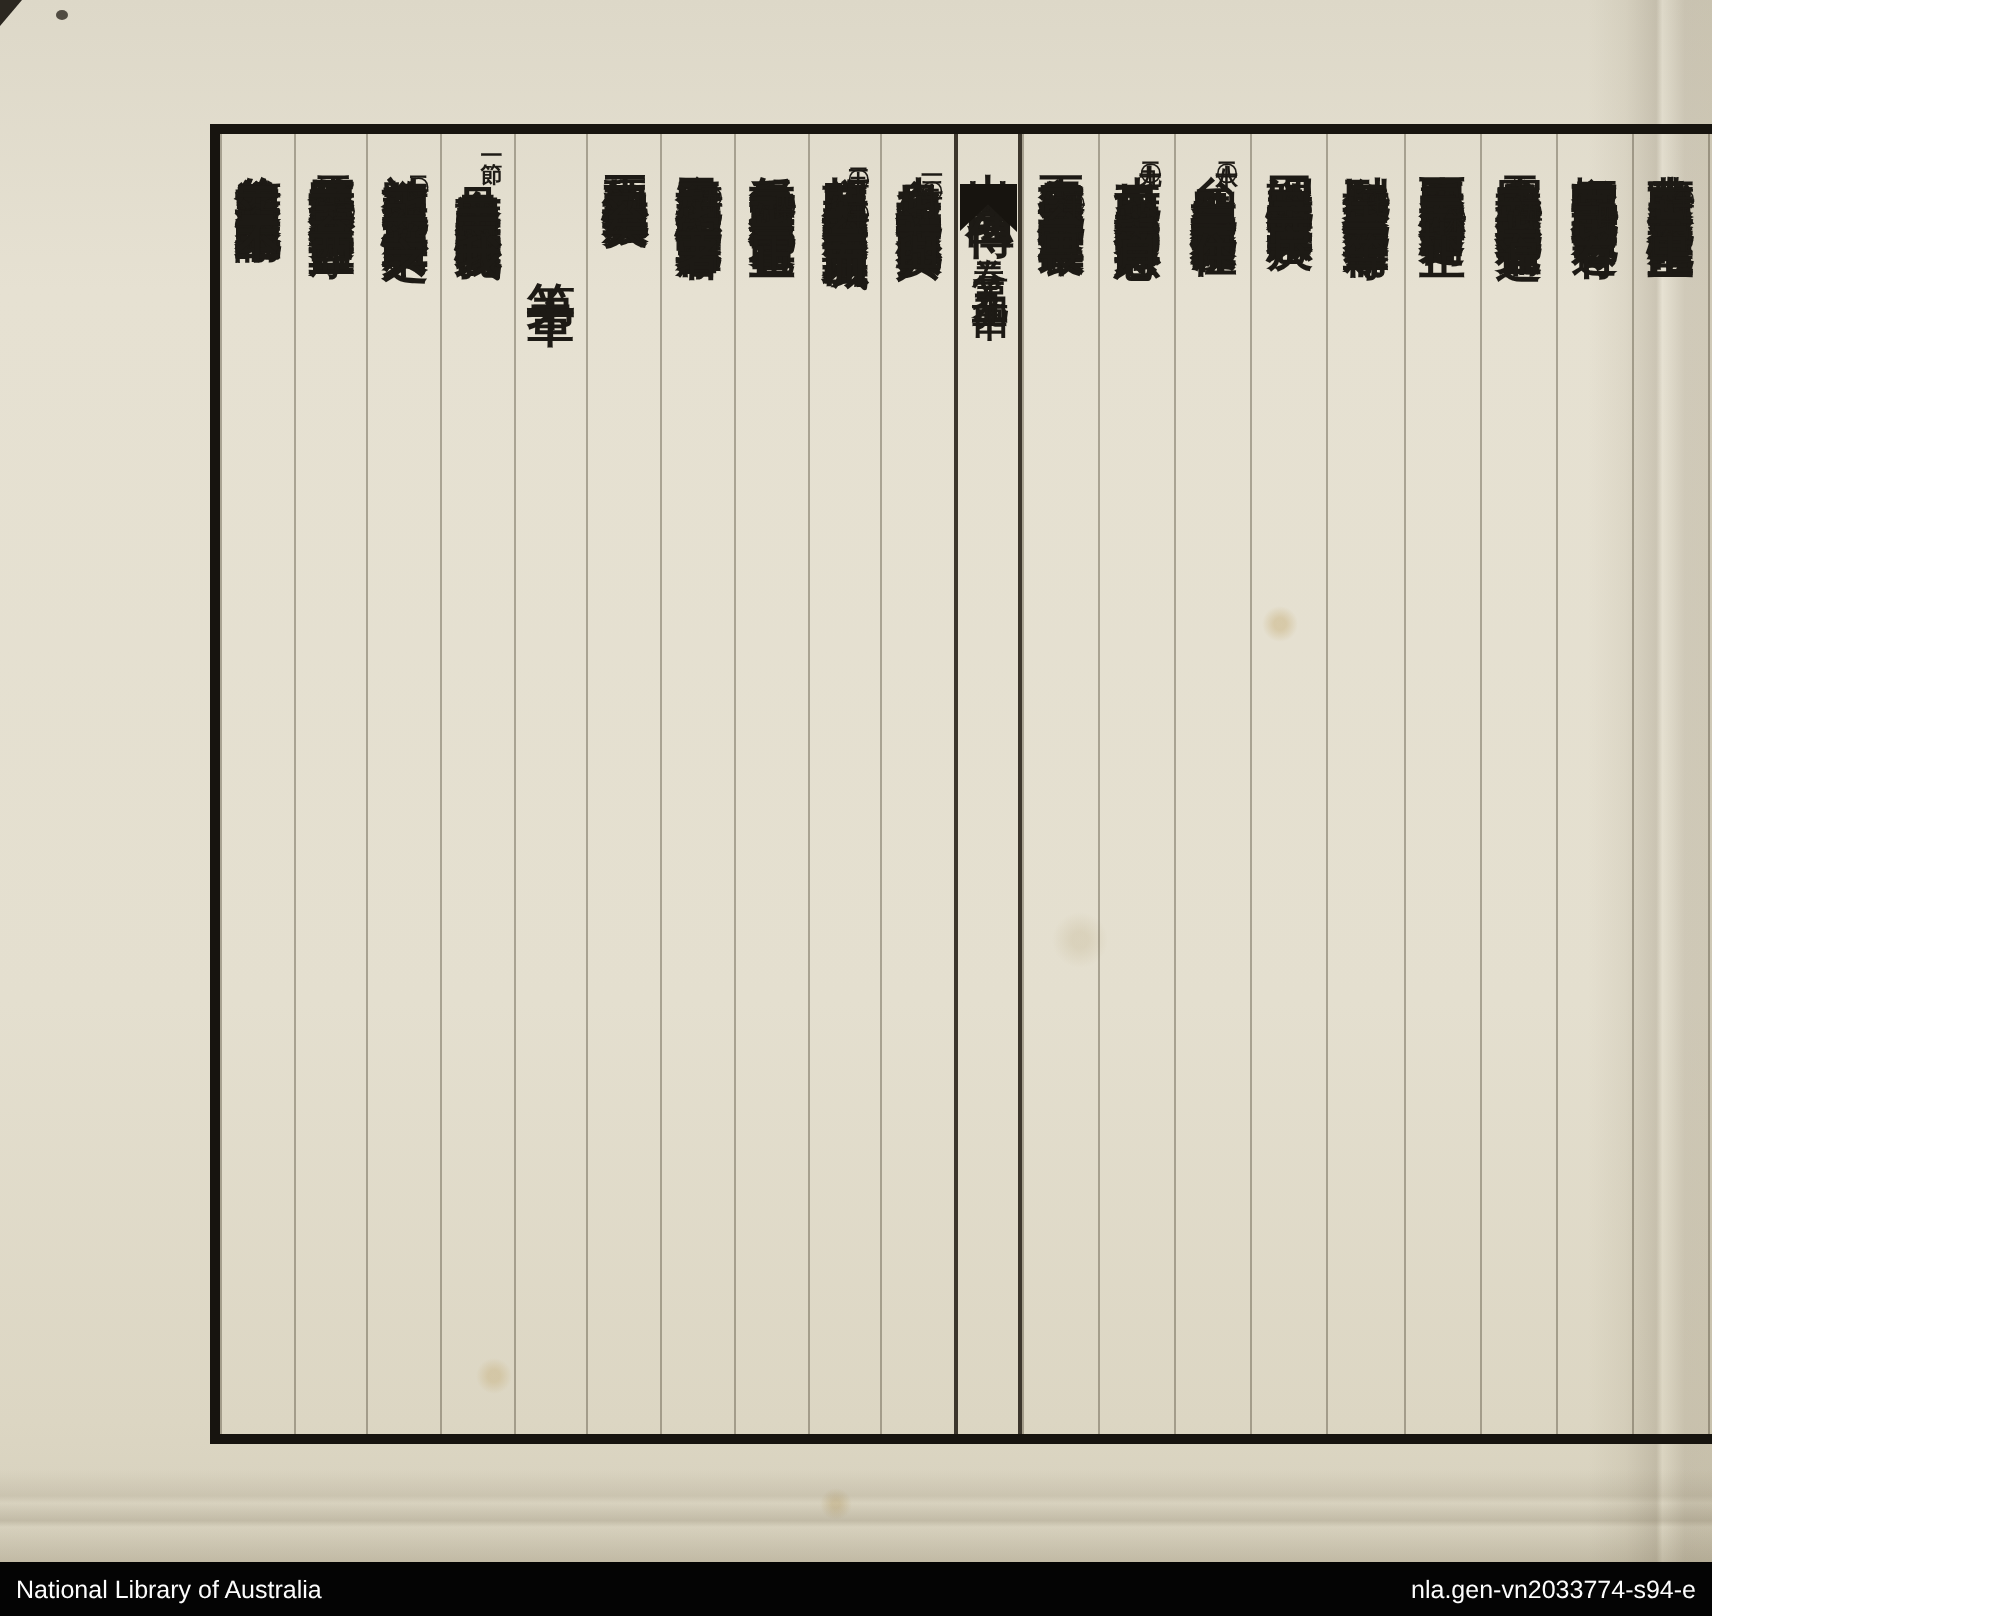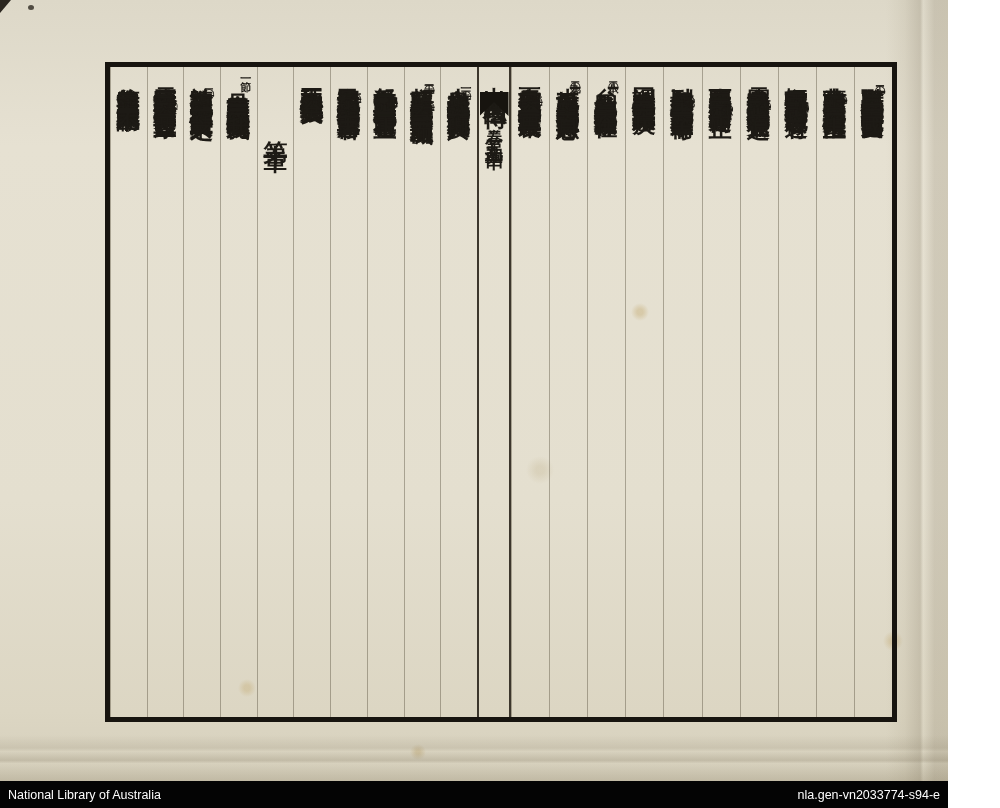--- a/index.html
+++ b/index.html
@@ -1,17 +1,17 @@
 <!DOCTYPE html>
 <html lang="zh"><head>
 <meta charset="utf-8">
 <style>
   html,body{margin:0;padding:0;}
   .scan{
-    position:relative;width:948px;height:808px;overflow:hidden;
+    position:relative;width:856px;height:808px;overflow:hidden;
     background:
       radial-gradient(circle at 640px 312px, rgba(187,156,88,.33) 0 3px, rgba(187,156,88,0) 9px),
       radial-gradient(circle at 893px 641px, rgba(187,156,88,.30) 0 3px, rgba(187,156,88,0) 10px),
       radial-gradient(circle at 966px 150px, rgba(176,146,78,.35) 0 2px, rgba(176,146,78,0) 8px),
       radial-gradient(circle at 247px 688px, rgba(187,156,88,.28) 0 3px, rgba(187,156,88,0) 9px),
       radial-gradient(circle at 418px 752px, rgba(176,146,82,.30) 0 2px, rgba(176,146,82,0) 8px),
       radial-gradient(circle at 540px 470px, rgba(170,150,100,.18) 0 4px, rgba(170,150,100,0) 14px),
       linear-gradient(180deg,#ddd8c8 0,#e6e1d2 18%,#e4dfcf 62%,#dcd6c3 88%,#d2ccb8 100%);
     font-family:"DejaVu Serif","Liberation Serif",serif;
     color:#1d1a15;

